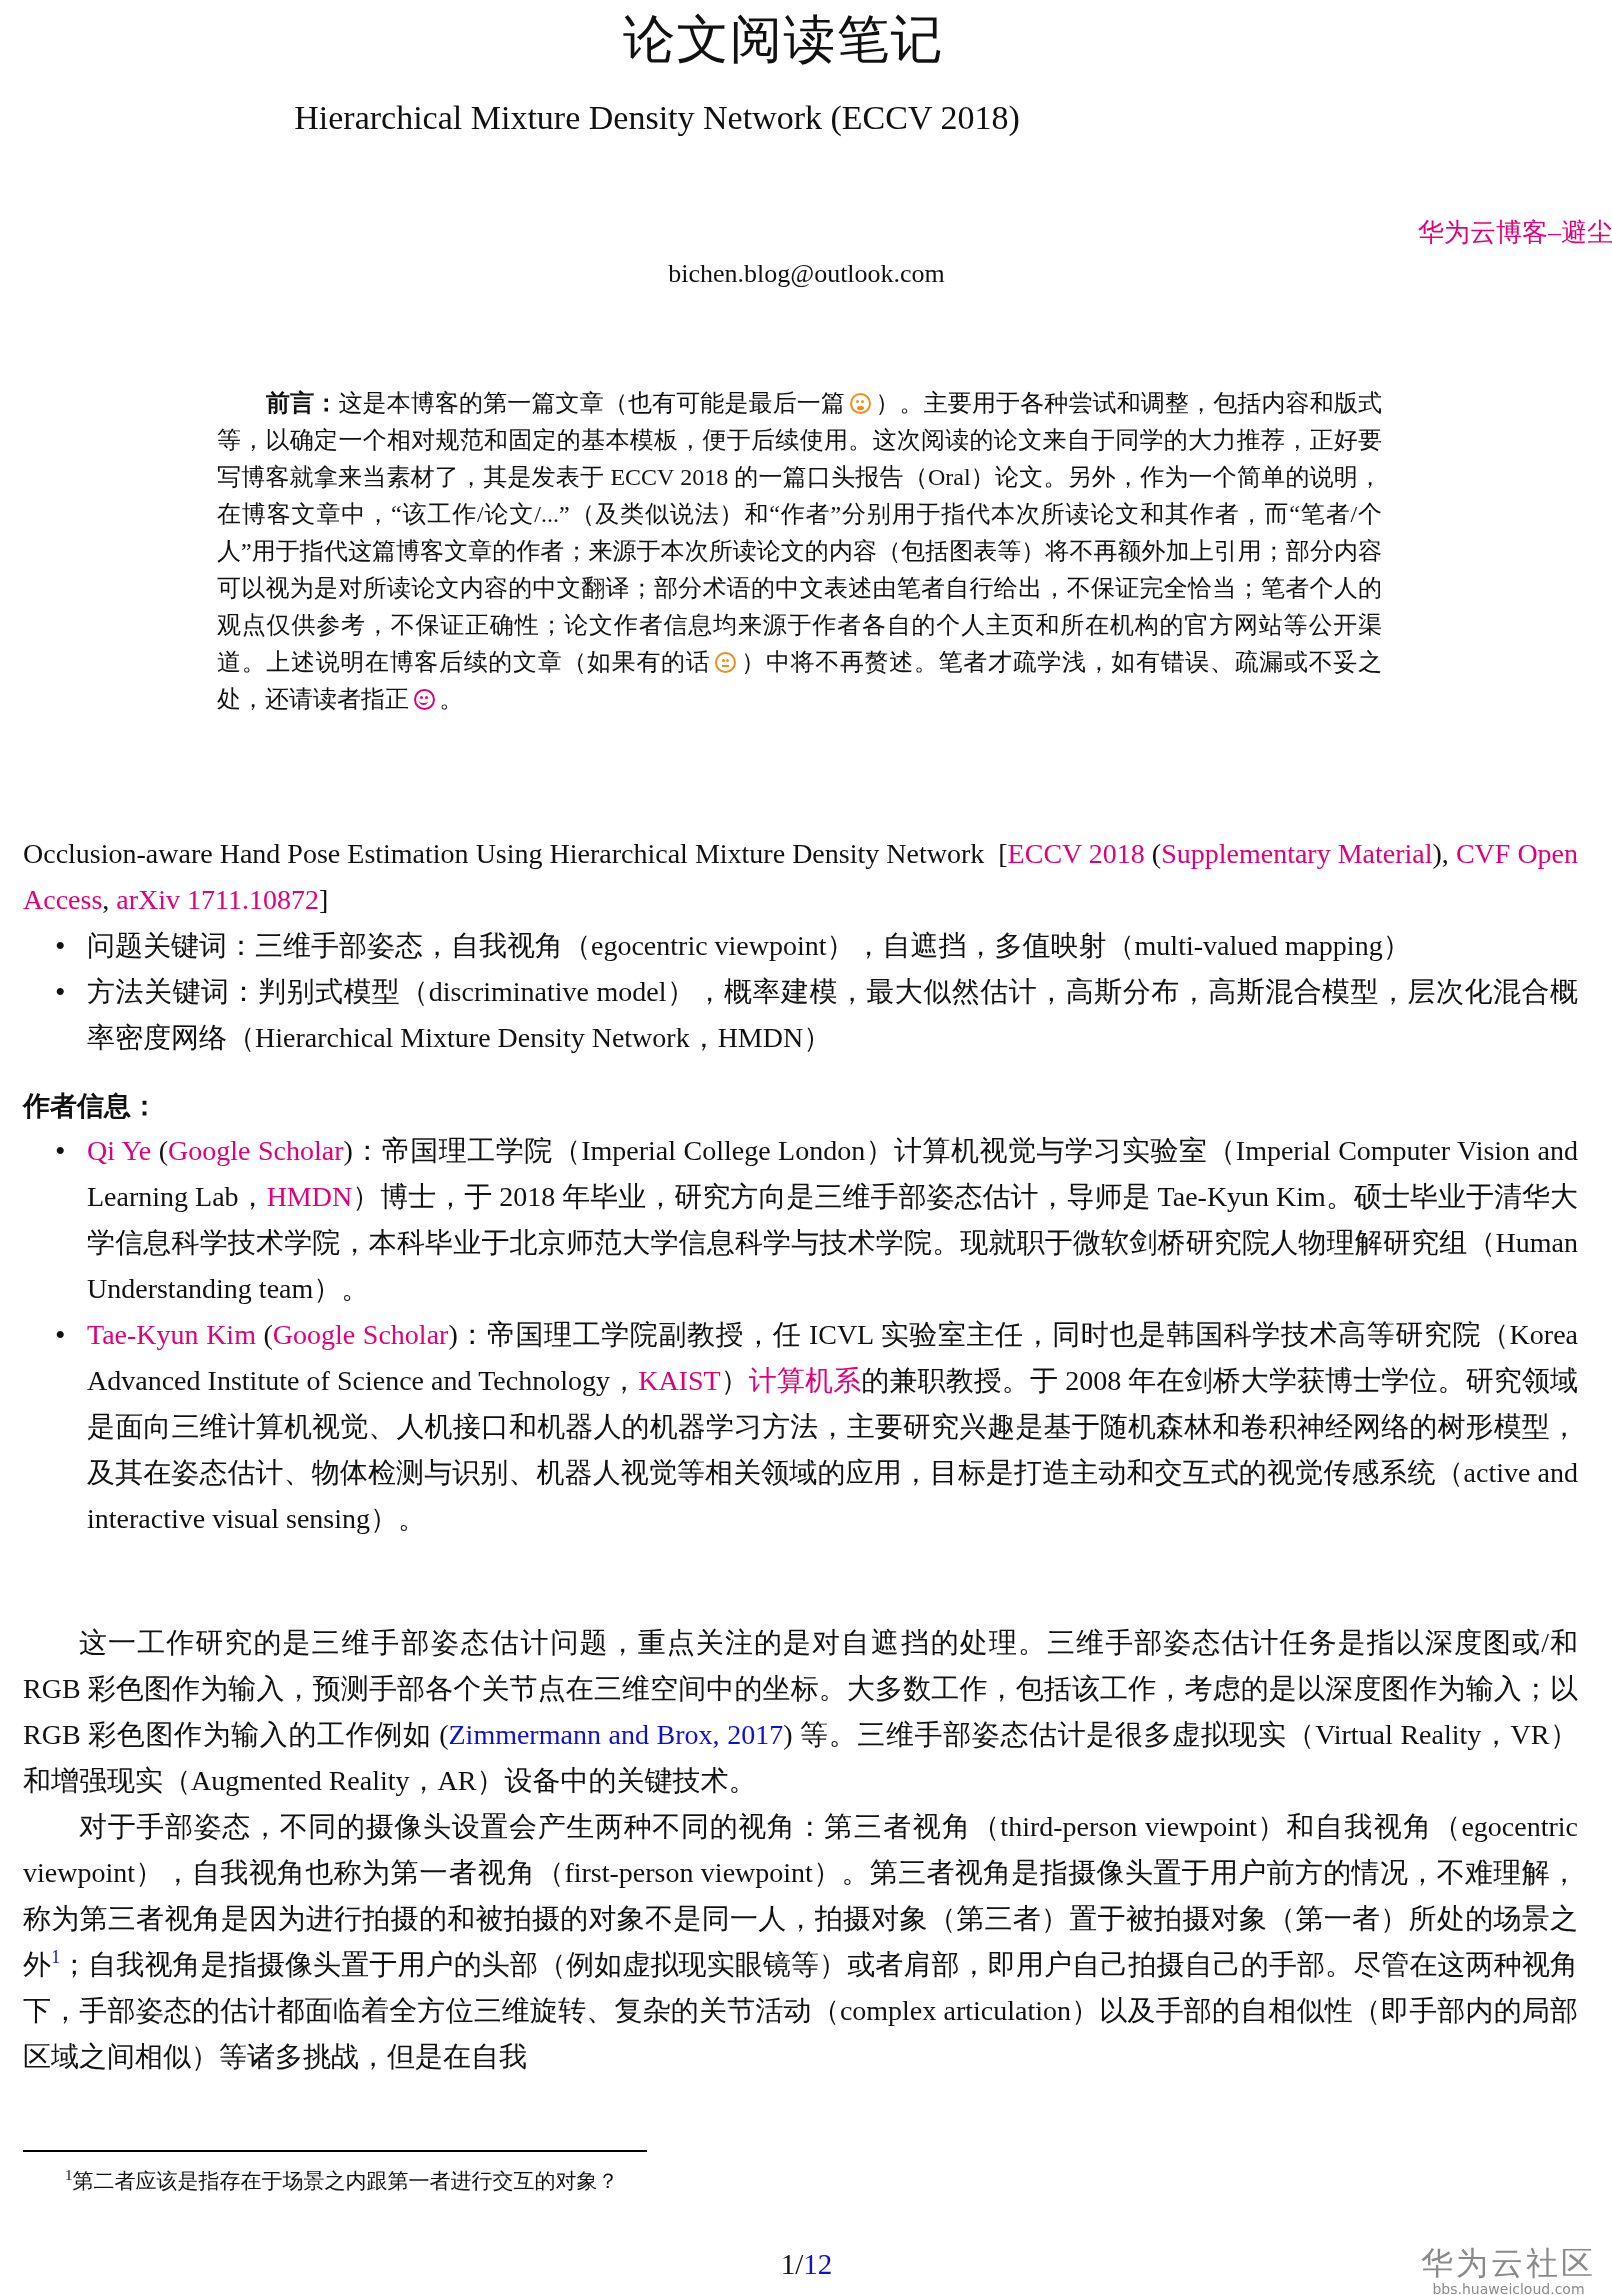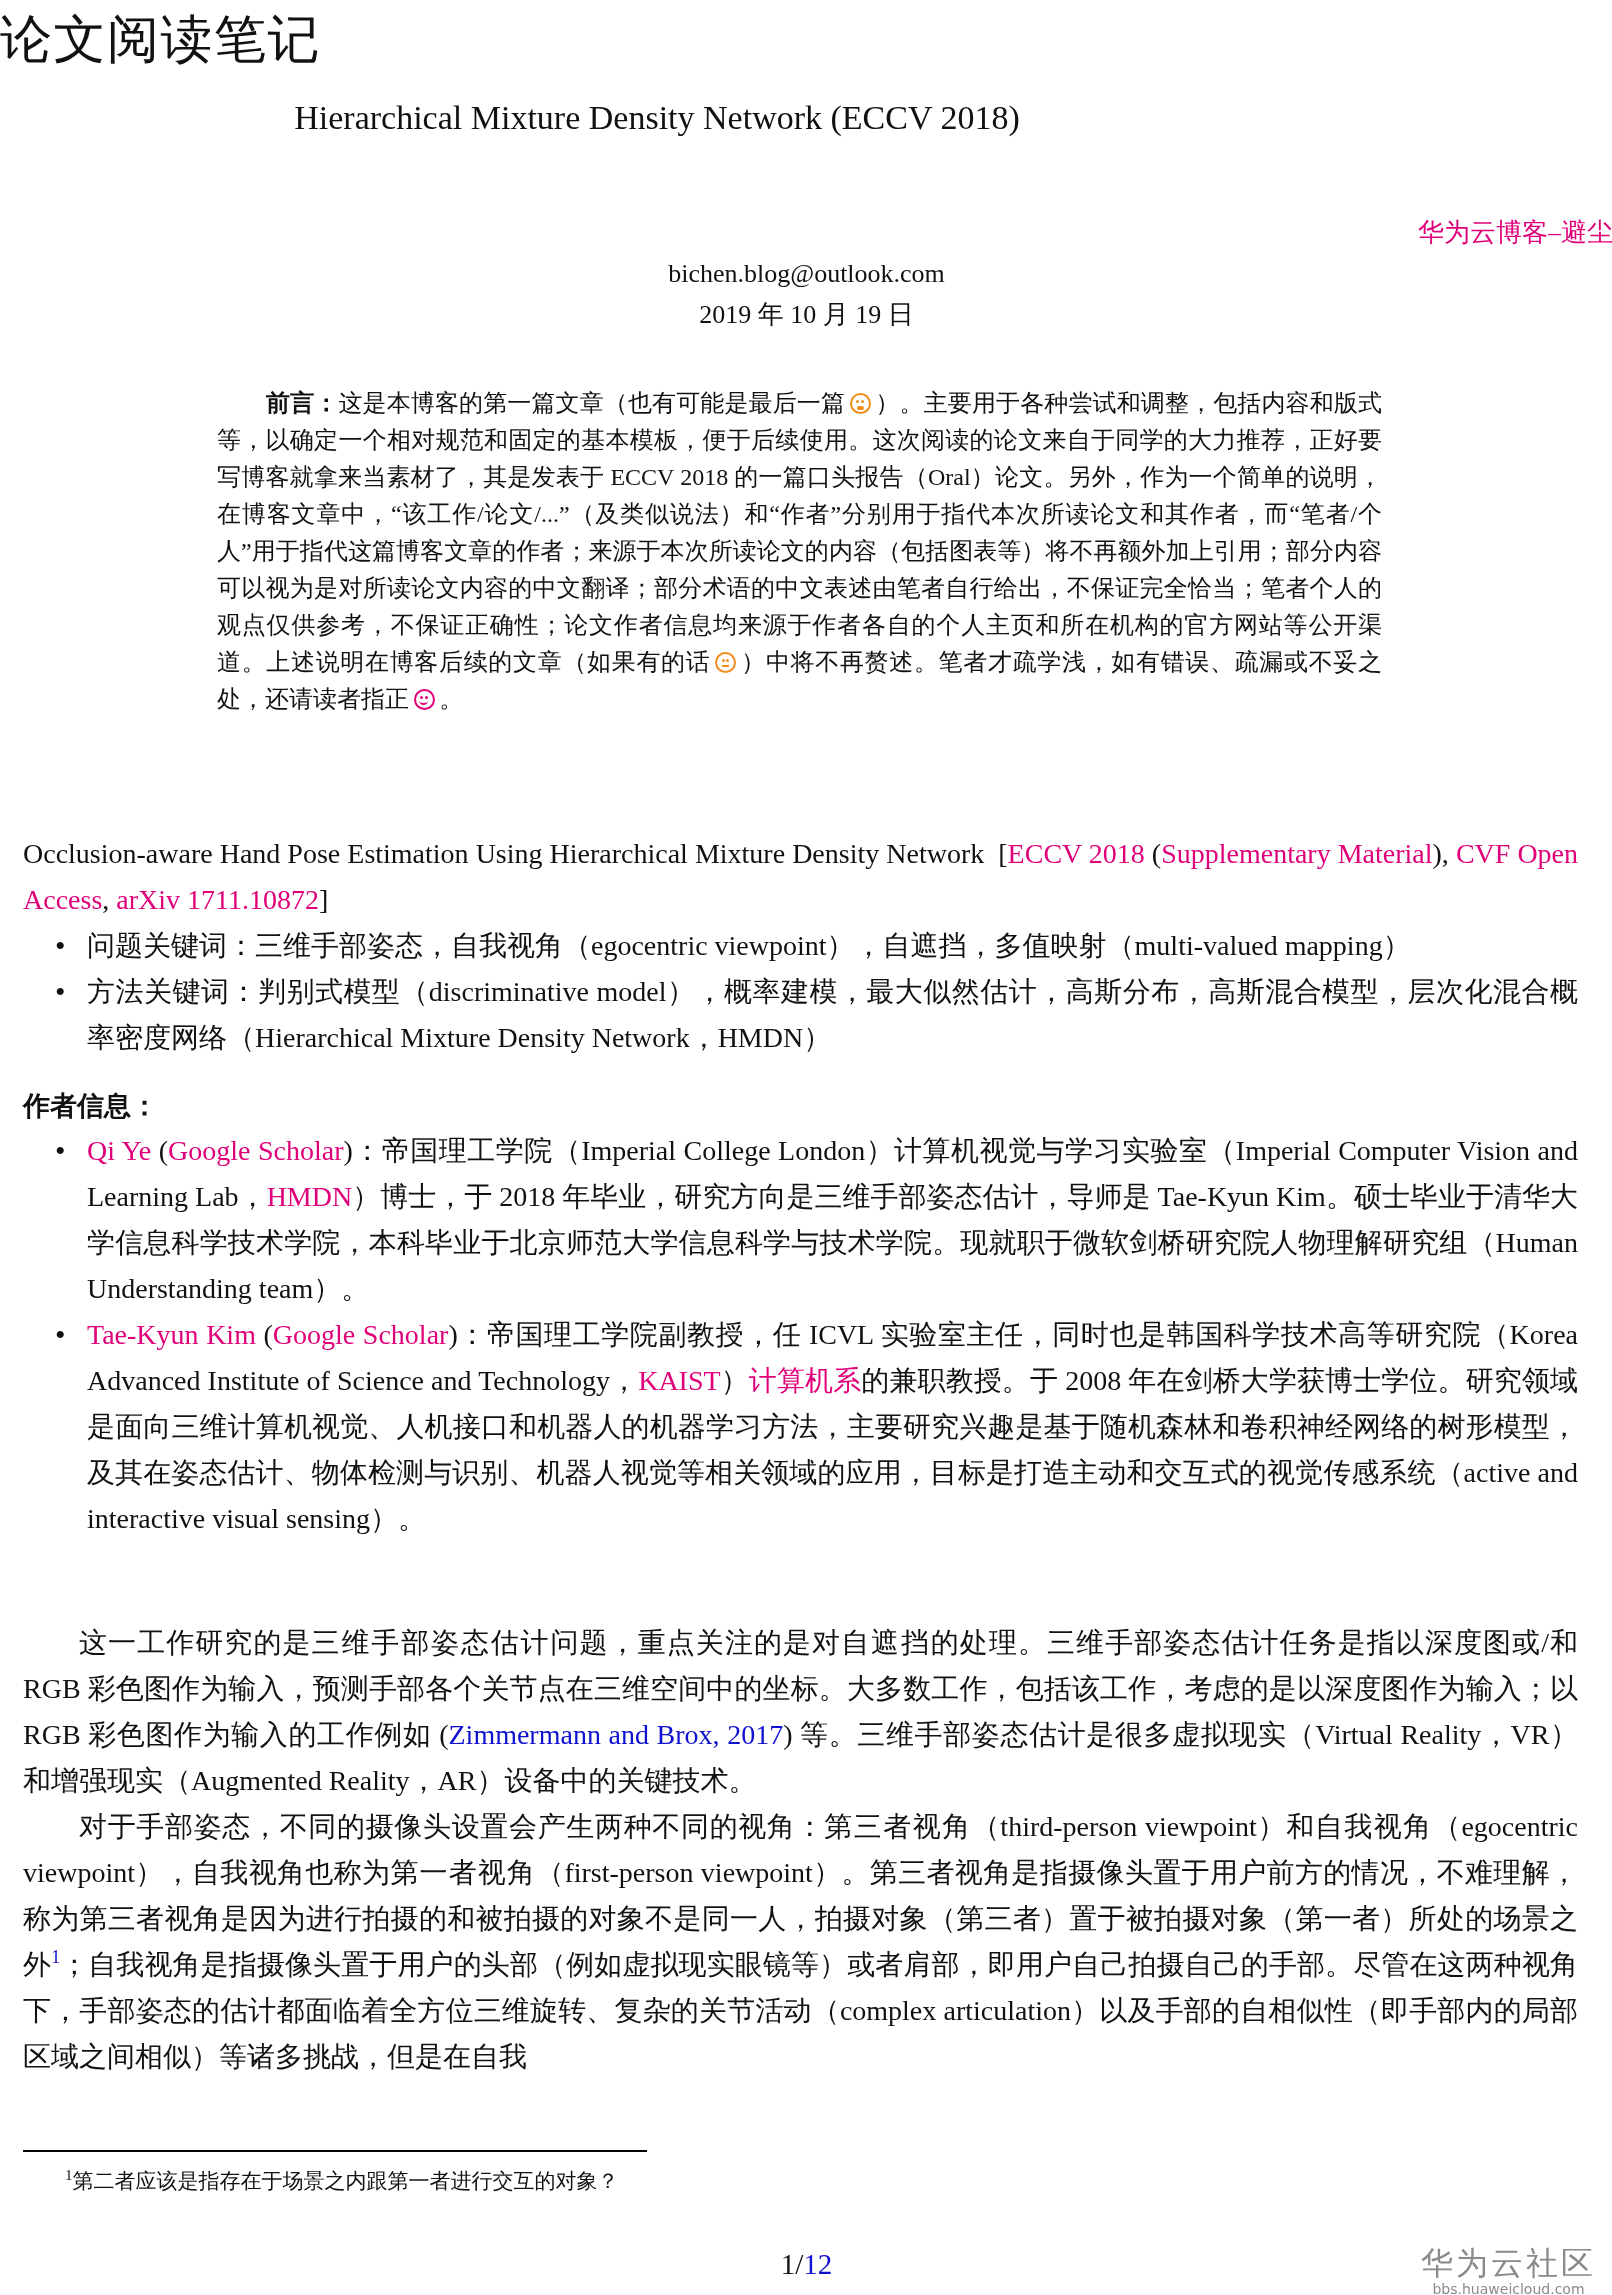--- a/index.html
+++ b/index.html
@@ -1,20 +1,20 @@
 <!DOCTYPE html>
 <html style="font-size:12px"><head>
 <meta charset="utf-8">
 <style>
   html, body { margin: 0; padding: 0; background: #ffffff; }
   body { width: 1613px; height: 2295px; position: relative; overflow: hidden;
          font-family: "Liberation Serif", "DejaVu Serif", serif; color: #111; }
   .link { color: #e0007a; text-decoration: none; }
   .cite { color: #1010d0; text-decoration: none; }
-  .title { position: absolute; top: 4.6px; left: 0; width: 1567px; 
+  .title { position: absolute; top: 4.6px; left: 0; width: 1567px; text-align: center;
            font-size: 52px; letter-spacing: 1.5px; }
   .subtitle { position: absolute; top: 99px; left: 0; width: 1314px; text-align: center;
               font-size: 34px; }
   .author { position: absolute; top: 212px; left: 0; width: 1613px; text-align: center;
             font-size: 26px; line-height: 41px; }
   .author .blog { color: #e0007a; text-align: right; }
   .preface { position: absolute; top: 385px; left: 217px; width: 1165px;
              font-size: 24px; line-height: 37px; text-align: justify; text-indent: 49px; }
   .preface b { font-weight: bold; }
   .emoji { display: inline-block; width: 21px; height: 21px; border-radius: 50%;
@@ -52,21 +52,20 @@
 </style>
 </head>
 <body>
 
 <div class="title">论文阅读笔记</div>
 <div class="subtitle">Hierarchical Mixture Density Network (ECCV 2018)</div>
 
 <div class="author">
   <div class="blog">华为云博客–避尘</div>
   <div>bichen.blog@outlook.com</div>
-  <div>2019 年 10 月 19 日</div>
 </div>
 
 <div class="preface"><b>前言：</b><span>这是本博客的第一篇文章（也有可能是最后一篇</span><span class="emoji"><span class="m"></span></span><span>）。主要用于各种尝试和调整，包括内容和版式等，以确定一个相对规范和固定的基本模板，便于后续使用。这次阅读的论文来自于同学的大力推荐，正好要写博客就拿来当素材了，其是发表于 ECCV 2018 的一篇口头报告（Oral）论文。另外，作为一个简单的说明，在博客文章中，“该工作/论文/...”（及类似说法）和“作者”分别用于指代本次所读论文和其作者，而“笔者/个人”用于指代这篇博客文章的作者；来源于本次所读论文的内容（包括图表等）将不再额外加上引用；部分内容可以视为是对所读论文内容的中文翻译；部分术语的中文表述由笔者自行给出，不保证完全恰当；笔者个人的观点仅供参考，不保证正确性；论文作者信息均来源于作者各自的个人主页和所在机构的官方网站等公开渠道。上述说明在博客后续的文章（如果有的话</span><span class="emoji neutral"><span class="m"></span></span><span>）中将不再赘述。笔者才疏学浅，如有错误、疏漏或不妥之处，还请读者指正</span><span class="emoji pink"><span class="m"></span></span><span>。</span></div>
 
 <div class="main paper-ref"><span>Occlusion-aware Hand Pose Estimation Using Hierarchical Mixture Density Network</span>&nbsp; [<a class="link">ECCV 2018</a> (<a class="link">Supplementary Material</a>), <a class="link">CVF Open Access</a>, <a class="link">arXiv 1711.10872</a>]</div>
 
 <div class="main kw-list">
   <ul class="bl">
     <li><span class="kw">问题关键词：</span><span>三维手部姿态，自我视角（egocentric viewpoint），自遮挡，多值映射（multi-valued mapping）</span></li>
     <li><span class="kw">方法关键词：</span><span>判别式模型（discriminative model），概率建模，最大似然估计，高斯分布，高斯混合模型，层次化混合概率密度网络（Hierarchical Mixture Density Network，HMDN）</span></li>

